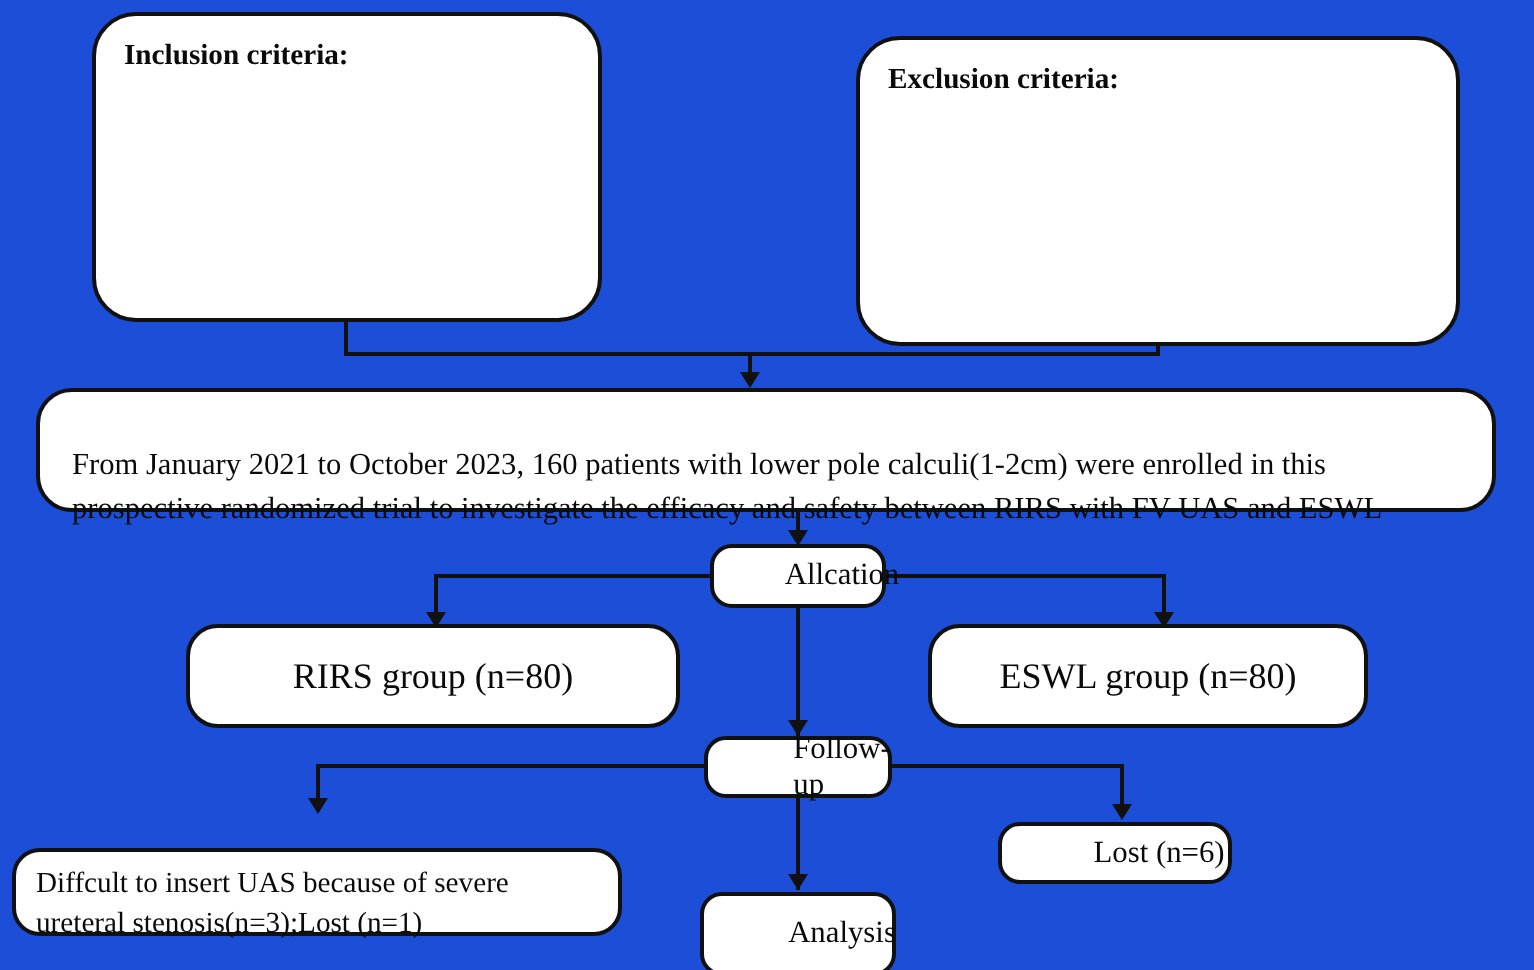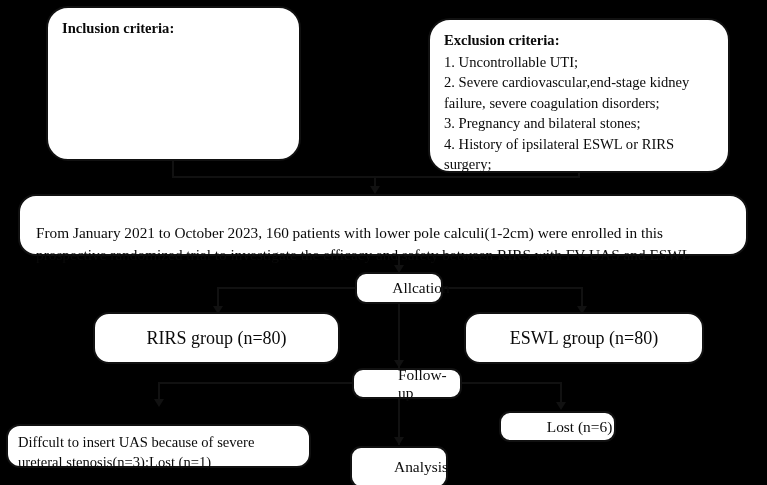--- a/index.html
+++ b/index.html
@@ -4,21 +4,21 @@
 <style>
   html, body {
     margin: 0;
     padding: 0;
     background: #ffffff;
   }
   #canvas {
     position: relative;
     width: 767px;
     height: 485px;
-    background: #000000;
+    background: #1d4ed8;
     font-family: "Liberation Serif", "DejaVu Serif", serif;
     color: #0a0a0a;
     overflow: hidden;
   }
   
   .node {
     position: absolute;
     box-sizing: border-box;
     border: 2px solid #111111;
     background: #ffffff;
@@ -99,26 +99,20 @@
 <body>
 
 <div id="canvas">
 
   <div class="node criteria" style="left:46px; top:6px; width:255px; height:155px;">
     <span class="hdr">Inclusion criteria:</span>
   </div>
 
   <div class="node criteria" style="left:428px; top:6px; width:302px; height:155px;margin-top:12px;">
     <span class="hdr">Exclusion criteria:</span>
-    <span class="txt">1. Uncontrollable UTI;
-2. Severe cardiovascular,end-stage kidney
-failure, severe coagulation disorders;
-3. Pregnancy and bilateral stones;
-4. History of ipsilateral ESWL or RIRS
-surgery;</span>
   </div>
 
   <div class="ln v" style="left:172px; top:161px; height:17px;"></div>
   <div class="ln v" style="left:578px; top:161px; height:17px;"></div>
   <div class="ln h" style="left:172px; top:176px; width:408px;"></div>
   <div class="ln v" style="left:374px; top:176px; height:12px;"></div>
   <div class="arrow" style="left:370px; top:186px;"></div>
 
   <div class="node enroll" style="left:18px; top:194px; width:730px; height:62px;">
     <span class="txt">From January 2021 to October 2023, 160 patients with lower pole calculi(1-2cm) were enrolled in this
@@ -140,25 +134,25 @@
   <div class="ln v" style="left:581px; top:287px; height:22px;"></div>
   <div class="arrow" style="left:577px; top:306px;"></div>
 
   <div class="ln v" style="left:398px; top:304px; height:66px;"></div>
   <div class="arrow" style="left:394px; top:360px;"></div>
 
   <div class="node group-box" style="left:93px; top:312px; width:247px; height:52px;">
     <span class="txt">RIRS group (n=80)</span>
   </div>
 
-  <div class="node group-box" style="left:464px; top:312px; width:240px; height:52px;">
+  <div class="node group-box" style="left:464px; top:312px; width:220px; height:52px;">
     <span class="txt">ESWL group (n=80)</span>
   </div>
 
-  <div class="node pill" style="left:352px; top:368px; width:110px; height:31px;">
+  <div class="node pill" style="left:352px; top:368px; width:94px; height:31px;">
     <span class="txt">Follow-up</span>
   </div>
 
   <div class="ln h" style="left:158px; top:382px; width:196px;"></div>
   <div class="ln v" style="left:158px; top:382px; height:20px;"></div>
   <div class="arrow" style="left:154px; top:399px;"></div>
 
   <div class="ln h" style="left:444px; top:382px; width:118px;"></div>
   <div class="ln v" style="left:560px; top:382px; height:23px;"></div>
   <div class="arrow" style="left:556px; top:402px;"></div>

